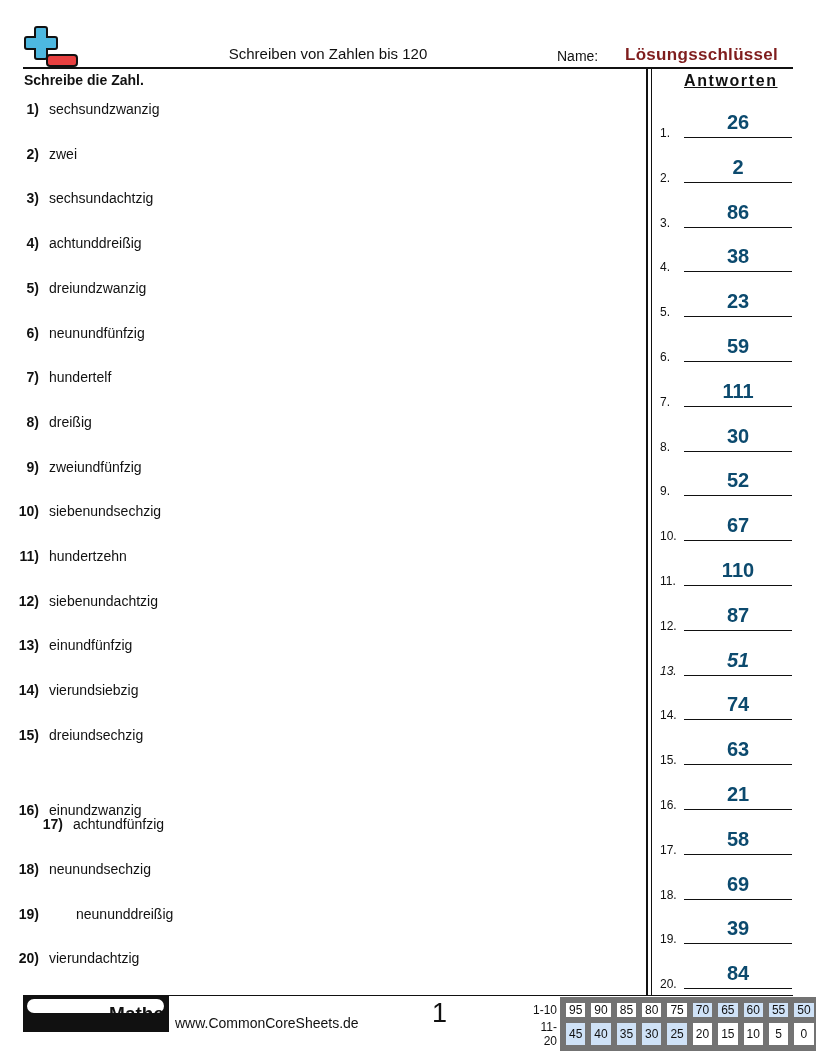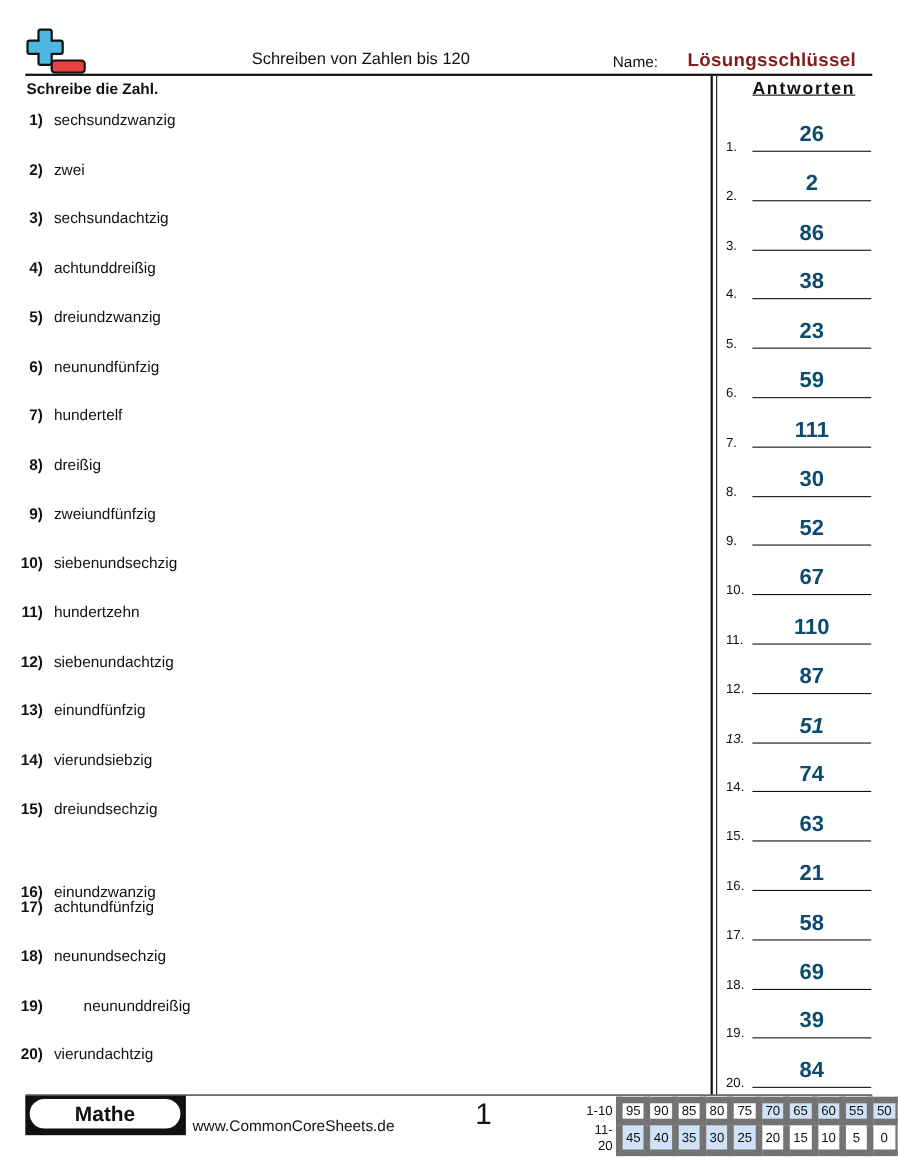--- a/index.html
+++ b/index.html
@@ -14,21 +14,21 @@
     .vdiv2 { position: absolute; left: 651px; top: 69px; width: 1px; height: 926px; background: #111; }
     .answers-title { position: absolute; left: 684px; top: 72px; font-size: 16px; font-weight: bold; letter-spacing: 1.6px; text-decoration: underline; }
     .q { position: absolute; left: 0; font-size: 14px; display: flex; }
     .q .num { width: 49px; text-align: right; font-weight: bold; padding-right: 10px; }
     .a { position: absolute; left: 660px; width: 132px; height: 30px; }
     .a .anum { position: absolute; left: 0; bottom: 0; font-size: 12px; }
     .a .line { position: absolute; left: 24px; right: 0; bottom: 2px; height: 1px; background: #111; }
     .a .val { position: absolute; left: 24px; right: 0; bottom: 6px; text-align: center; color: #0c4a6e; font-weight: bold; font-size: 20px; }
     .footer-rule { position: absolute; left: 23px; top: 995px; width: 770px; height: 1px; background: #111; }
     .mathe-box { position: absolute; left: 23px; top: 996px; width: 146px; height: 36px; background: #111; }
-    .mathe-pill { position: absolute; left: 27px; top: 999px; width: 137px; height: 27px; background: #fff; border-radius: 14px; text-align: center; font-weight: bold; font-size: 19px; line-height: 29px; }
+    .mathe-pill { position: absolute; left: 27px; top: 999px; width: 137px; height: 14px; background: #fff; border-radius: 14px; text-align: right; font-weight: bold; font-size: 19px; line-height: 29px; }
     .site { position: absolute; left: 175px; top: 1015px; font-size: 14px; }
     .page-num { position: absolute; left: 432px; top: 998px; font-size: 27px; }
     .score { position: absolute; left: 525px; top: 997px; border-collapse: collapse; font-size: 12px; }
     .score td { border: 6px solid #737373; height: 16px; padding: 0 3px; text-align: center; min-width: 22px; }
     .score td.rl { border: none; text-align: right; padding-right: 3px; min-width: 38px; }
     .score td.blue { background: #cfe2f7; }
   </style>
 </head>
 <body>
 
@@ -106,21 +106,21 @@
       <span class="txt">vierundsiebzig</span>
     </div>
     <div class="q" style="top: 726.8px;">
       <span class="num">15)</span>
       <span class="txt">dreiundsechzig</span>
     </div>
     <div class="q" style="top: 802px;">
       <span class="num">16)</span>
       <span class="txt">einundzwanzig</span>
     </div>
-    <div class="q" style="top: 816.2px;">
+    <div class="q" style="top: 816.2px; margin-left: 24px;">
       <span class="num">17)</span>
       <span class="txt">achtundfünfzig</span>
     </div>
     <div class="q" style="top: 860.9px;">
       <span class="num">18)</span>
       <span class="txt">neunundsechzig</span>
     </div>
     <div class="q" style="top: 905.6px; gap: 27px;">
       <span class="num">19)</span>
       <span class="txt">neununddreißig</span>

